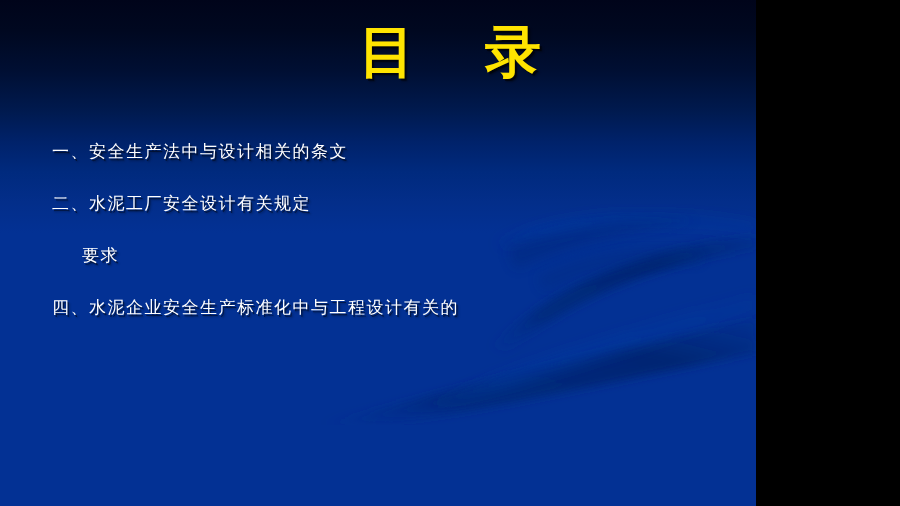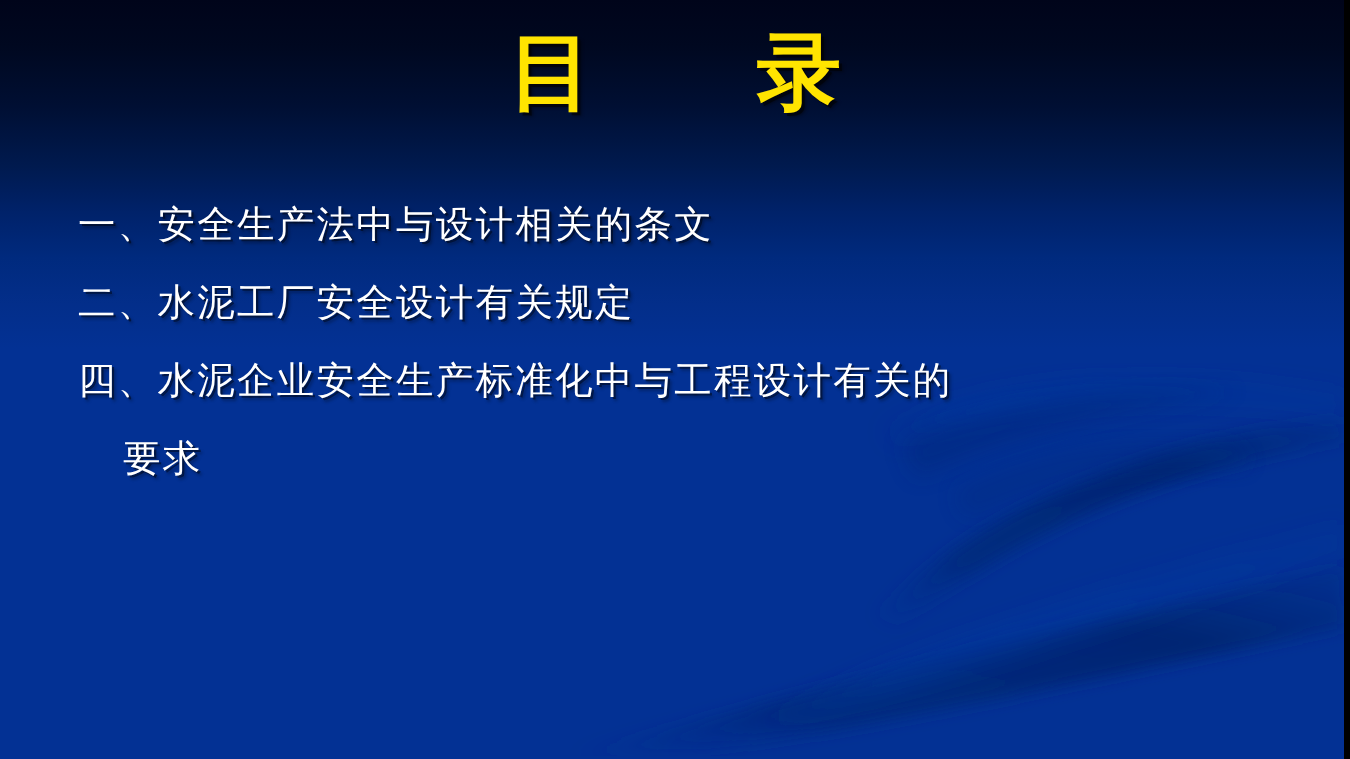--- a/index.html
+++ b/index.html
@@ -2,24 +2,24 @@
 <html><head>
 <meta charset="utf-8">
 <style>
   html, body {
     margin: 0;
     padding: 0;
     background: #000000;
   }
   #slide {
     position: relative;
-    width: 896px;
+    width: 756px;
     height: 506px;
     overflow: hidden;
-    font-family: Liberation Mono, monospace;
+    font-family: Liberation Serif, serif;
     background: linear-gradient(to bottom,
         #00041a 0%,
         #000820 6%,
         #000f33 14%,
         #001a4f 22%,
         #00226a 28%,
         #002a7e 34%,
         #032e8a 40%,
         #033194 46%,
         #033194 100%);
@@ -55,21 +55,21 @@
 
   
   #toc-list {
     position: absolute;
     top: 126px;
     left: 52px;
     width: 800px;
   }
   .toc-line {
     color: #ffffff;
-    font-size: 25px;
+    font-size: 17px;
     line-height: 52px;
     font-weight: 400;
     letter-spacing: 1.5px;
     white-space: pre;
     text-shadow: 1.5px 1.5px 0 rgba(0,0,0,0.45),
                  2.5px 2.5px 2px rgba(0,0,0,0.28);
   }
   .toc-line.continuation {
     padding-left: 30px;
   }
@@ -113,17 +113,17 @@
     <path d="M 640 330 C 700 300 760 292 830 300 L 836 312 C 764 308 702 320 648 346 Z" fill="#022a80" opacity="0.4" filter="url(#blur2)"></path>
   </svg>
 
   <div id="title-block">
     <span id="slide-title">目  录</span>
   </div>
 
   <div id="toc-list">
     <div class="toc-line">一、安全生产法中与设计相关的条文</div>
     <div class="toc-line">二、水泥工厂安全设计有关规定</div>
+    <div class="toc-line continuation">要求</div>
     <div class="toc-line">四、水泥企业安全生产标准化中与工程设计有关的</div>
-    <div class="toc-line continuation">要求</div>
   </div>
 
 </div>
 
 </body></html>

